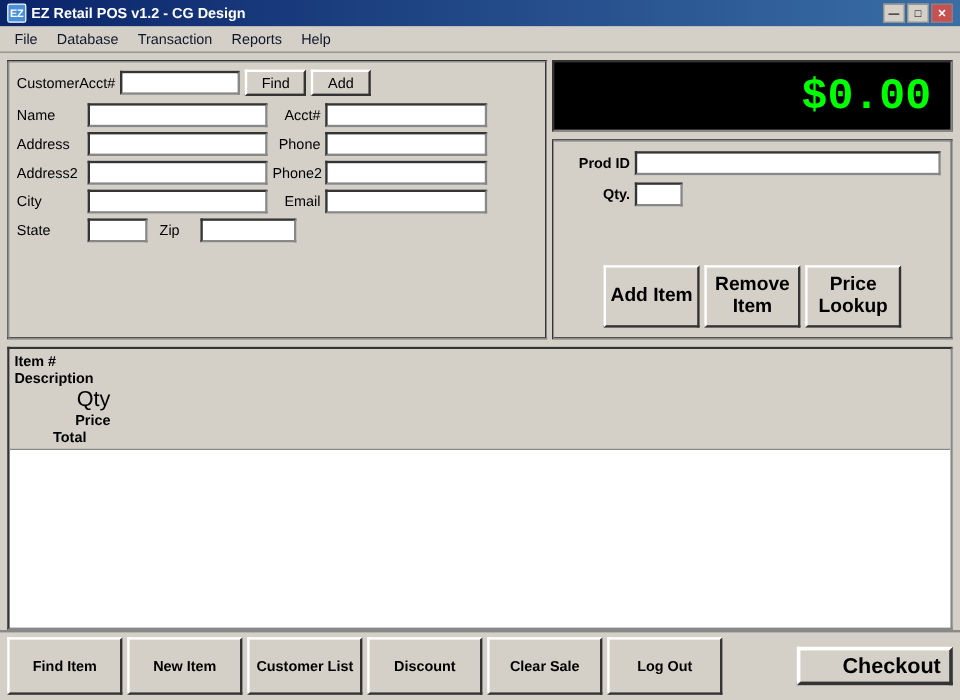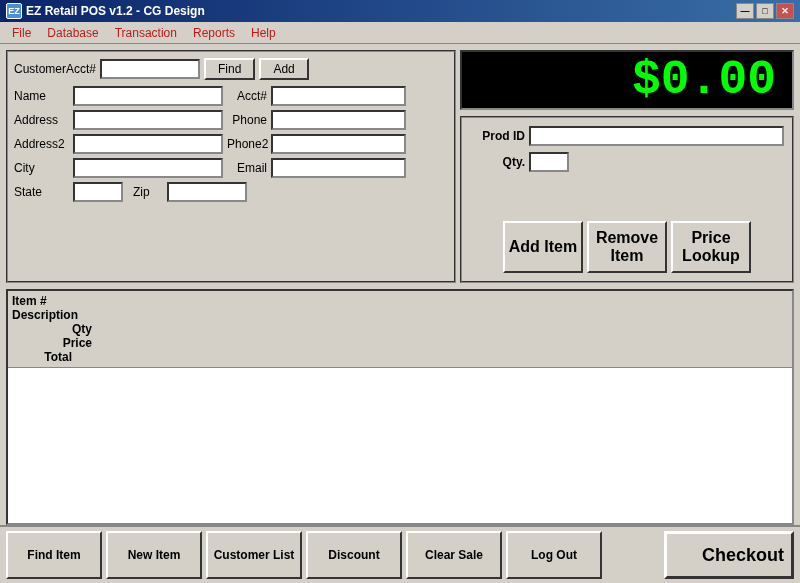--- a/index.html
+++ b/index.html
@@ -60,34 +60,34 @@
       height: 22px;
       display: flex;
       align-items: center;
       padding: 0 4px;
       border-bottom: 1px solid #888;
     }
     .menu-item {
       padding: 2px 8px;
       cursor: pointer;
       font-size: 12px;
-      color: #b91c1c;
+      color: #0f172a;
     }
     .display-box {
       background: #000;
       height: 60px;
       display: flex;
       align-items: center;
       justify-content: flex-end;
       padding-right: 16px;
       border: 2px inset #888;
     }
     .display-amount {
       color: #00ff00;
-      font-size: 48px;
+      font-size: 36px;
       font-weight: bold;
       font-family: 'Courier New', monospace;
     }
     .prod-row {
       display: flex;
       align-items: center;
       margin-bottom: 6px;
       gap: 4px;
     }
     .prod-label {
@@ -186,21 +186,21 @@
     }
     .items-header {
       background: #d4d0c8;
       display: flex;
       border-bottom: 1px solid #888;
       padding: 3px 4px;
       flex-direction: column;
     }
     .col-item { width: 120px; font-weight: bold; font-size: 12px; }
     .col-desc { flex: 1; font-weight: bold; font-size: 12px; }
-    .col-qty { width: 80px; font-weight: bold; font-size: 12px; text-align: right; }
+    .col-qty { width: 80px; font-weight: normal; font-size: 18px; text-align: right; }
     .col-price { width: 80px; font-weight: bold; font-size: 12px; text-align: right; }
     .col-total { width: 60px; font-weight: bold; font-size: 12px; text-align: right; }
     .items-body {
       flex: 1;
       overflow-y: auto;
     }
     
     .bottom-bar {
       height: 58px;
       background: #d4d0c8;
@@ -228,21 +228,21 @@
     .checkout-btn {
       margin-left: auto;
       background: #d4d0c8;
       border: 3px outset #fff;
       border-right-color: #888;
       border-bottom-color: #888;
       font-size: 18px;
       font-weight: bold;
       cursor: pointer;
       width: 130px;
-      height: 48px;
+      height: 32px;
       text-align: center;
       display: flex;
       align-items: center;
       justify-content: center;
       padding-left: 28px;
     }
     .whole-window {
       display: flex;
       flex-direction: column;
       height: 583px;

